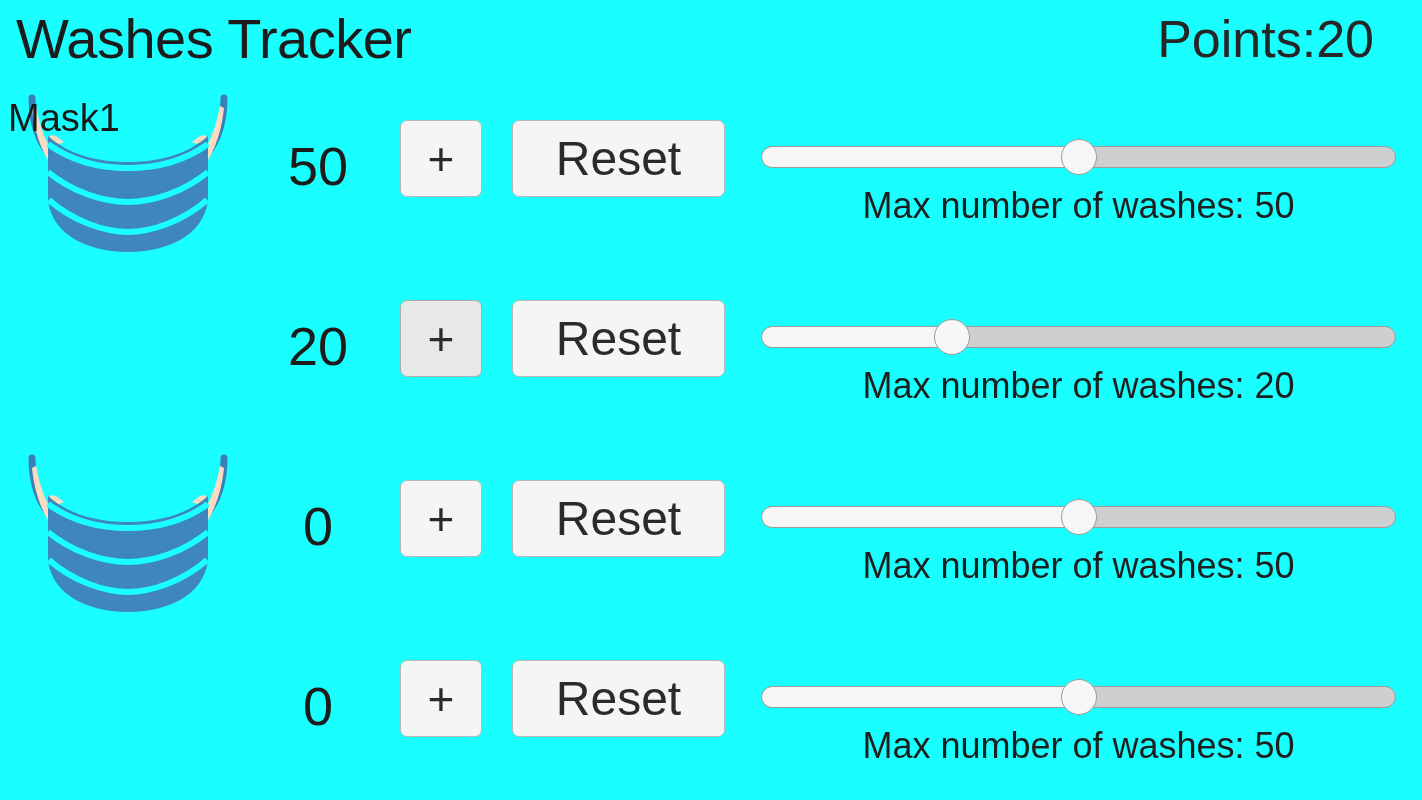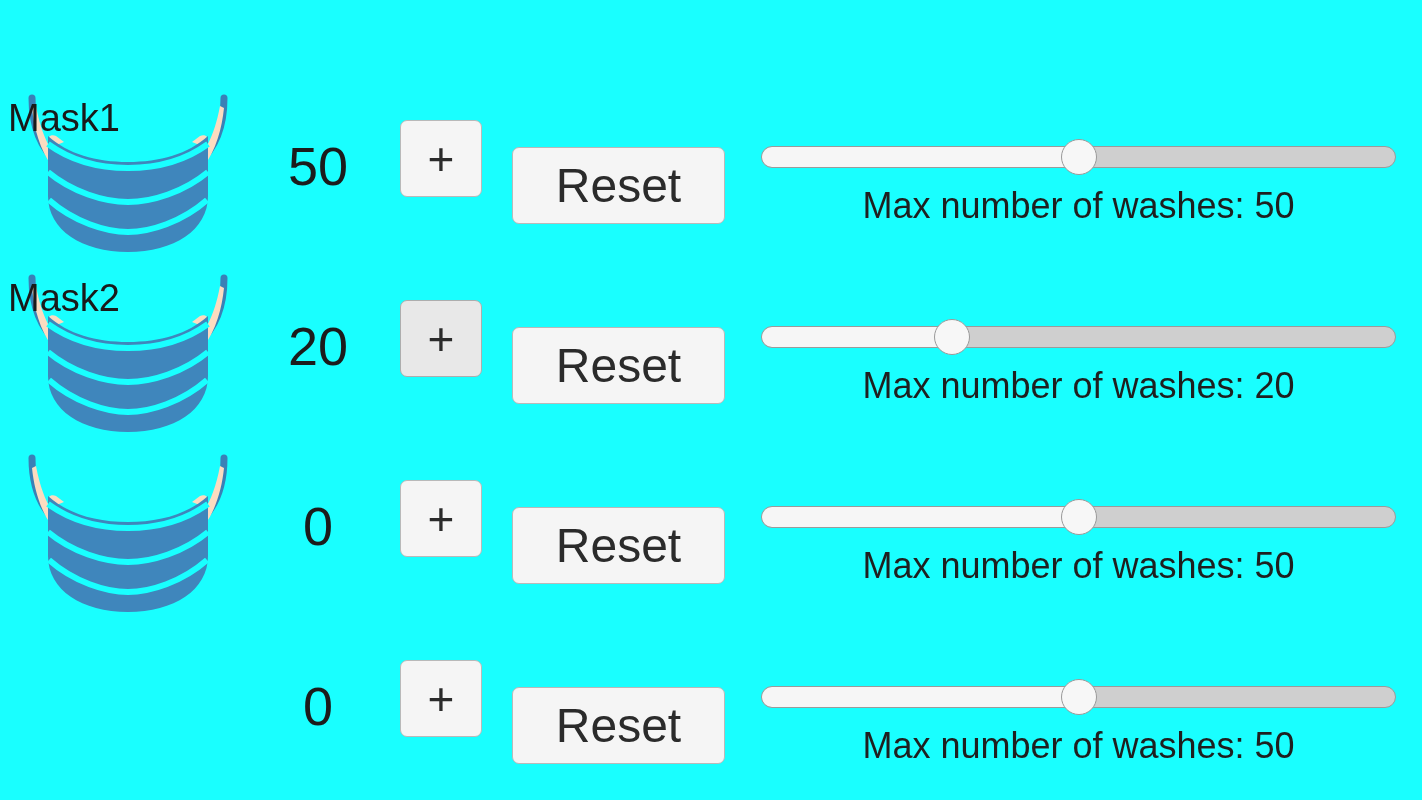--- a/index.html
+++ b/index.html
@@ -128,21 +128,20 @@
   .btn-plus.pressed {
     background: #e8e8e8;
     border-color: #adadad;
   }
   .btn-reset {
     left: 512px;
     top: 42px;
     width: 213px;
     height: 77px;
     font-size: 48px;
-    margin-top: 27px;
   }
 
   
   .slider-wrap {
     position: absolute;
     left: 761px;
     top: 0;
     width: 635px;
     height: 180px;
   }
@@ -188,20 +187,24 @@
     line-height: 44px;
     color: #1f1f1f;
     white-space: nowrap;
   }
 </style>
 </head>
 <body>
 
 <div id="app">
 
+  <div class="header">
+    <div class="app-title">Washes Tracker</div>
+    <div class="points-label">Points:20</div>
+  </div>
 
   <div class="row row-1">
     <div class="mask-cell">
       <svg class="mask-svg" viewBox="0 0 240 176">
         <path d="M24 18 C24 76, 60 104, 120 104 C180 104, 216 76, 216 18" fill="none" stroke="#3a80b6" stroke-width="7" stroke-linecap="round"></path>
         <path d="M28 26 C34 58, 44 72, 52 84 L44 86 C32 70, 26 48, 24 28 Z" fill="#fcdcc0"></path>
         <path d="M212 26 C206 58, 196 72, 188 84 L196 86 C208 70, 214 48, 216 28 Z" fill="#fcdcc0"></path>
         <path d="M40 60 C40 56, 44 54, 48 56 L56 62 L46 66 Z" fill="#fcdcc0"></path>
         <path d="M200 60 C200 56, 196 54, 192 56 L184 62 L194 66 Z" fill="#fcdcc0"></path>
         <path d="M40 56 C60 74, 88 82, 120 82 C152 82, 180 74, 200 56 L200 116 C200 150, 166 172, 120 172 C74 172, 40 150, 40 116 Z" fill="#3f86bc"></path>
@@ -221,34 +224,20 @@
     <div class="slider-wrap">
       <div class="slider-track">
         <div class="slider-fill" style="width:50%"></div>
       </div>
       <div class="slider-thumb" style="left:50%"></div>
       <div class="slider-caption">Max number of washes: 50</div>
     </div>
   </div>
 
   <div class="row row-2">
-    <div class="mask-cell">
-      <svg class="mask-svg" viewBox="0 0 240 176">
-        <path d="M24 18 C24 76, 60 104, 120 104 C180 104, 216 76, 216 18" fill="none" stroke="#3a80b6" stroke-width="7" stroke-linecap="round"></path>
-        <path d="M28 26 C34 58, 44 72, 52 84 L44 86 C32 70, 26 48, 24 28 Z" fill="#fcdcc0"></path>
-        <path d="M212 26 C206 58, 196 72, 188 84 L196 86 C208 70, 214 48, 216 28 Z" fill="#fcdcc0"></path>
-        <path d="M40 60 C40 56, 44 54, 48 56 L56 62 L46 66 Z" fill="#fcdcc0"></path>
-        <path d="M200 60 C200 56, 196 54, 192 56 L184 62 L194 66 Z" fill="#fcdcc0"></path>
-        <path d="M40 56 C60 74, 88 82, 120 82 C152 82, 180 74, 200 56 L200 116 C200 150, 166 172, 120 172 C74 172, 40 150, 40 116 Z" fill="#3f86bc"></path>
-        <path d="M40 64 C62 80, 90 88, 120 88 C150 88, 178 80, 200 64" fill="none" stroke="#19FFFF" stroke-width="6"></path>
-        <path d="M40 92 C64 112, 96 122, 120 122 C144 122, 176 112, 200 92" fill="none" stroke="#19FFFF" stroke-width="6"></path>
-        <path d="M41 120 C66 142, 98 152, 120 152 C142 152, 174 142, 199 120" fill="none" stroke="#19FFFF" stroke-width="6"></path>
-      </svg>
-      <div class="mask-name">Mask2</div>
-    </div>
 
     <div class="count-value">20</div>
 
     <button class="btn btn-plus pressed">+</button>
 
     <button class="btn btn-reset">Reset</button>
 
     <div class="slider-wrap">
       <div class="slider-track">
         <div class="slider-fill" style="width:30%"></div>

